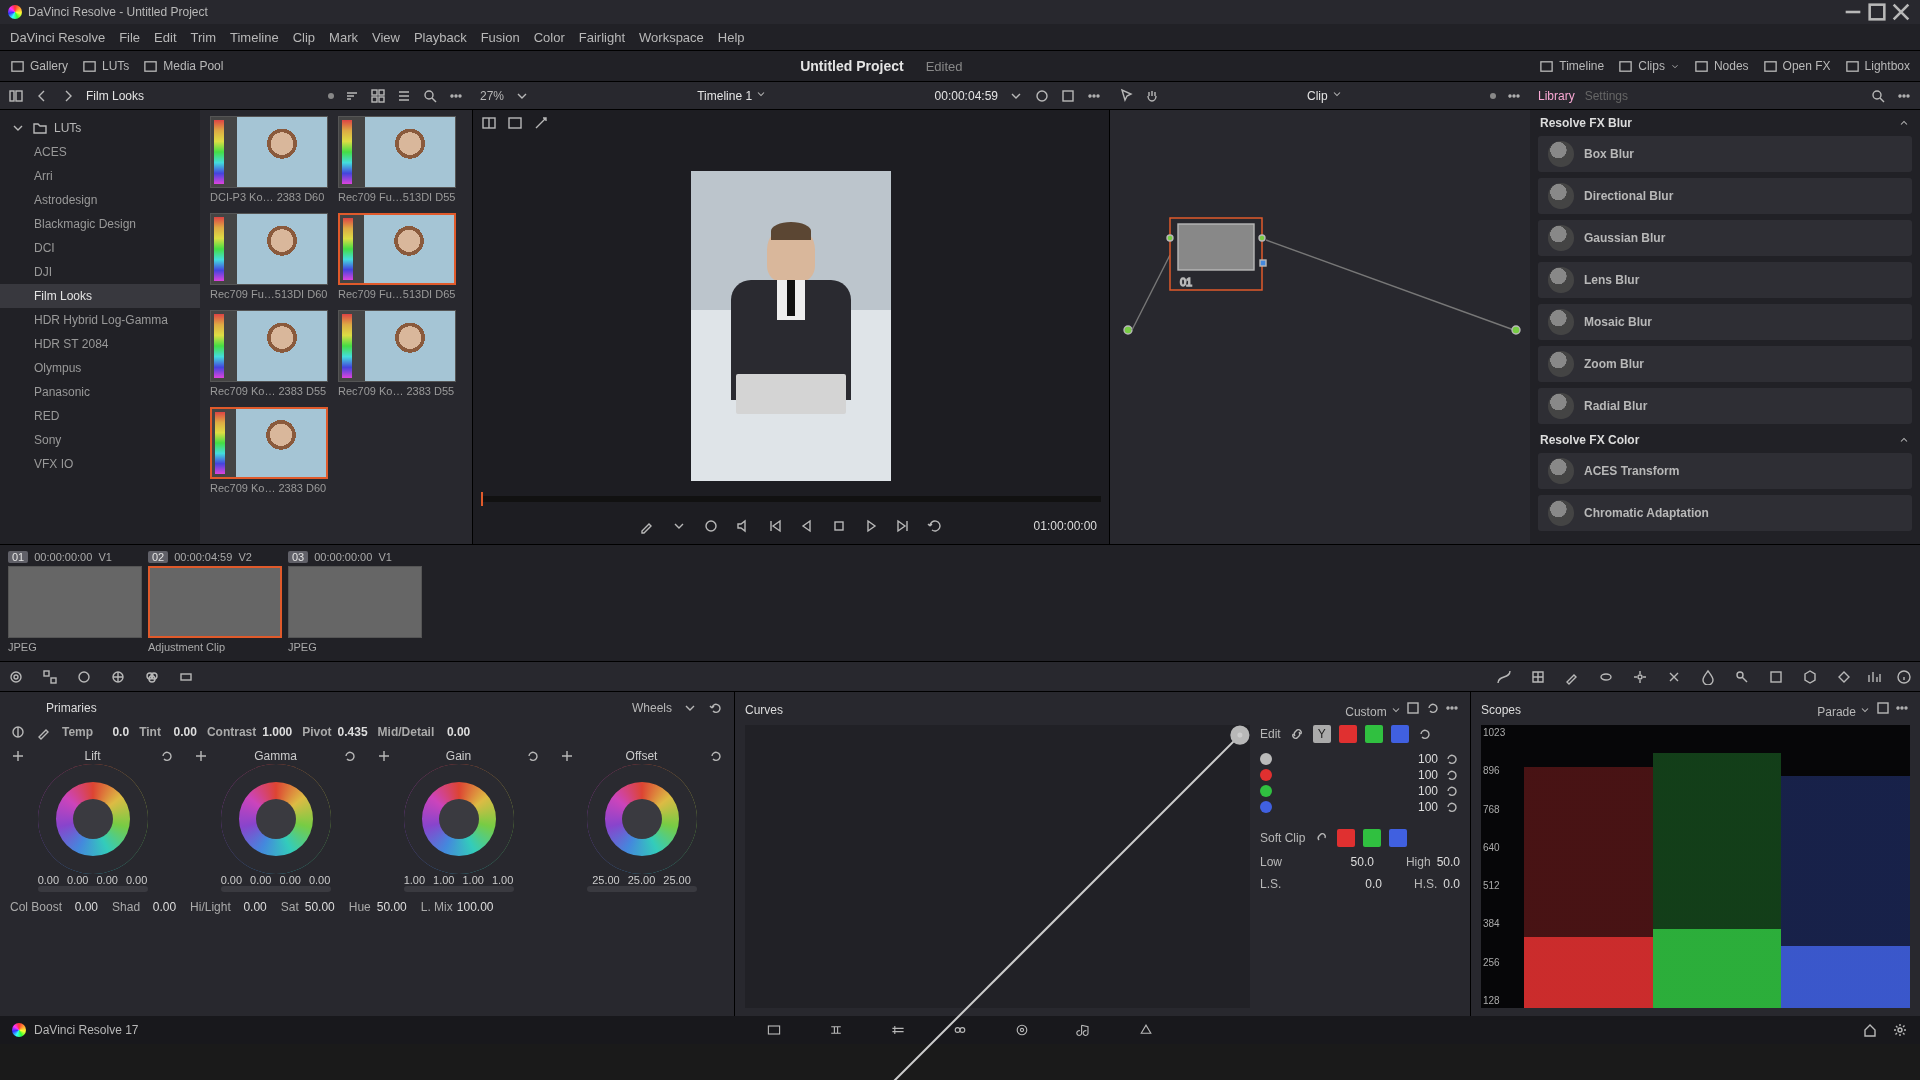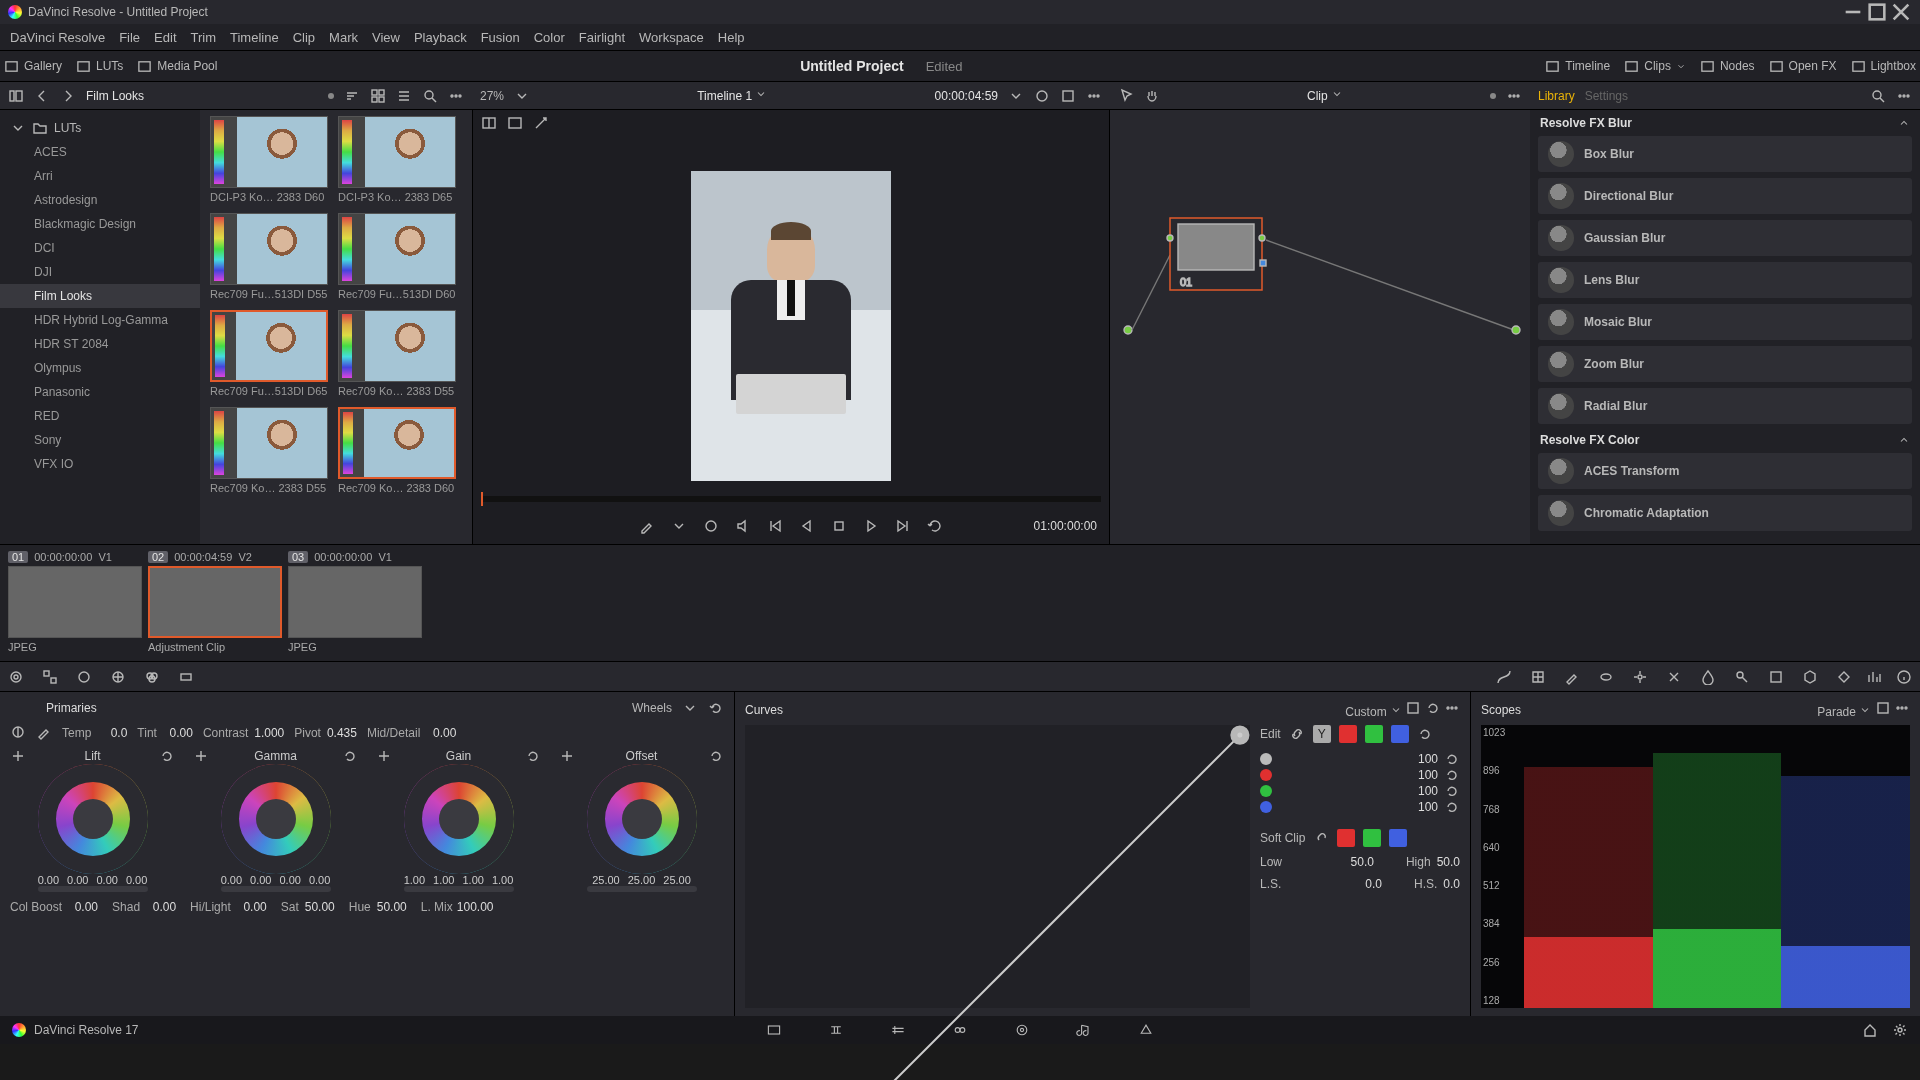--- a/index.html
+++ b/index.html
@@ -9,21 +9,21 @@
 .titlebar { height:24px; background:#28282e; display:flex; align-items:center; padding:0 8px; justify-content:space-between;gap:40px; }
 .titlebar .left { display:flex; align-items:center; gap:6px; }
 .titlebar .logo { width:14px; height:14px; border-radius:50%; background:conic-gradient(#f33,#f93,#ff3,#3f3,#3ff,#33f,#f3f,#f33); }
 .titlebar .right { display:flex; gap:2px; }
 .titlebar .ctrl { width:22px; height:22px; display:flex; align-items:center; justify-content:center; color:#b8b8b8; }
 
 
 .menubar { height:26px; background:#212126; display:flex; align-items:center; padding:0 10px; gap:14px; font-size:13px; }
 
 
-.shelf { height:32px; background:#212126; display:flex; align-items:center; justify-content:space-between; padding:0 4px; border-top:1px solid #000; border-bottom:1px solid #000; }
+.shelf { height:32px; background:#212126; display:flex; align-items:center; justify-content:space-between; padding:0 10px; border-top:1px solid #000; border-bottom:1px solid #000; }
 .shelf .grp { display:flex; align-items:center; gap:14px; }
 .shelf .itm { display:flex; align-items:center; gap:5px; color:#b8b8b8; }
 .shelf .itm svg { width:15px; height:15px; }
 .project-title { color:#e4e4e4; font-size:14px; font-weight:600; }
 .edited { color:#888; font-size:13px; margin-left:8px; }
 
 
 .strip { height:28px; background:#28282e; display:flex; align-items:center; border-bottom:1px solid #000; }
 .strip .seg { display:flex; align-items:center; gap:10px; padding:0 8px; }
 .strip .dot { width:6px; height:6px; border-radius:50%; background:#888; }
@@ -77,21 +77,21 @@
 .clip .name { font-size:11px; color:#aaa; margin-top:3px; }
 
 
 .palbar { height:30px; background:#28282e; display:flex; align-items:center; padding:0 8px; gap:18px; border-bottom:1px solid #000; }
 .palbar .end { margin-left:auto; display:flex; gap:14px; }
 
 
 .bottom { height:324px; display:flex; background:#28282e; }
 .primaries { width:734px; padding:8px 10px; display:flex; flex-direction:column; gap:8px; }
 .phdr { display:flex; align-items:center; gap:10px;margin-left:36px; }
-.prow { display:flex; align-items:flex-end; gap:10px; }
+.prow { display:flex; align-items:center; gap:10px;font-weight:bold; }
 .param { display:flex; align-items:center; gap:4px; font-size:12px; color:#aaa; }
 .param .val { color:#ddd; min-width:32px; text-align:right; }
 .wheels { display:flex; gap:18px; }
 .wheel { flex:1; display:flex; flex-direction:column; align-items:center; }
 .wheel .title { color:#ccc; }
 .wheel .ring { width:110px; height:110px; border-radius:50%; background:conic-gradient(#d43,#db4,#7c4,#3cb,#48d,#84c,#c4b,#d43); position:relative; box-shadow:inset 0 0 0 18px #2a2a30; }
 .wheel .ring::after { content:""; position:absolute; inset:35px; border-radius:50%; background:#3a3a40; }
 .wheel .nums { display:flex; gap:8px; font-size:11px; color:#ccc; }
 .wheel .bar { width:110px; height:6px; background:#3a3a40; border-radius:3px; }
 .pfooter { display:flex; gap:14px; font-size:12px; flex-wrap:wrap; }
@@ -335,21 +335,21 @@
     <span class="dot"></span>
     <span class="ico">
         <svg viewBox="0 0 16 16">
           <circle cx="4" cy="8" r="1"></circle>
           <circle cx="8" cy="8" r="1"></circle>
           <circle cx="12" cy="8" r="1"></circle>
         </svg>
       </span>
   </div>
   <div class="seg" style="width:390px;">
-    <span class="on" style="color:#eab308;">Library</span>
+    <span class="on" style="color:#f9a8d4;">Library</span>
     <span style="color:#666;">Settings</span>
     <span style="flex:1;"></span>
     <span class="ico">
         <svg viewBox="0 0 16 16">
           <circle cx="7" cy="7" r="4"></circle>
           <path d="M10 10l4 4"></path>
         </svg>
       </span>
     <span class="ico">
         <svg viewBox="0 0 16 16">
@@ -394,27 +394,20 @@
       </div>
   </div>
 
   <div class="lut-grid" id="lut-grid">
       <div class="lut-thumb">
         <div class="img">
           <div class="strip-bar"></div>
           <div class="face"></div>
         </div>
         <div class="lbl">DCI-P3 Ko… 2383 D60</div>
-      </div>
-      <div class="lut-thumb">
-        <div class="img">
-          <div class="strip-bar"></div>
-          <div class="face"></div>
-        </div>
-        <div class="lbl">DCI-P3 Ko… 2383 D65</div>
       </div>
       <div class="lut-thumb">
         <div class="img">
           <div class="strip-bar"></div>
           <div class="face"></div>
         </div>
         <div class="lbl">Rec709 Fu…513DI D55</div>
       </div>
       <div class="lut-thumb">
         <div class="img">

